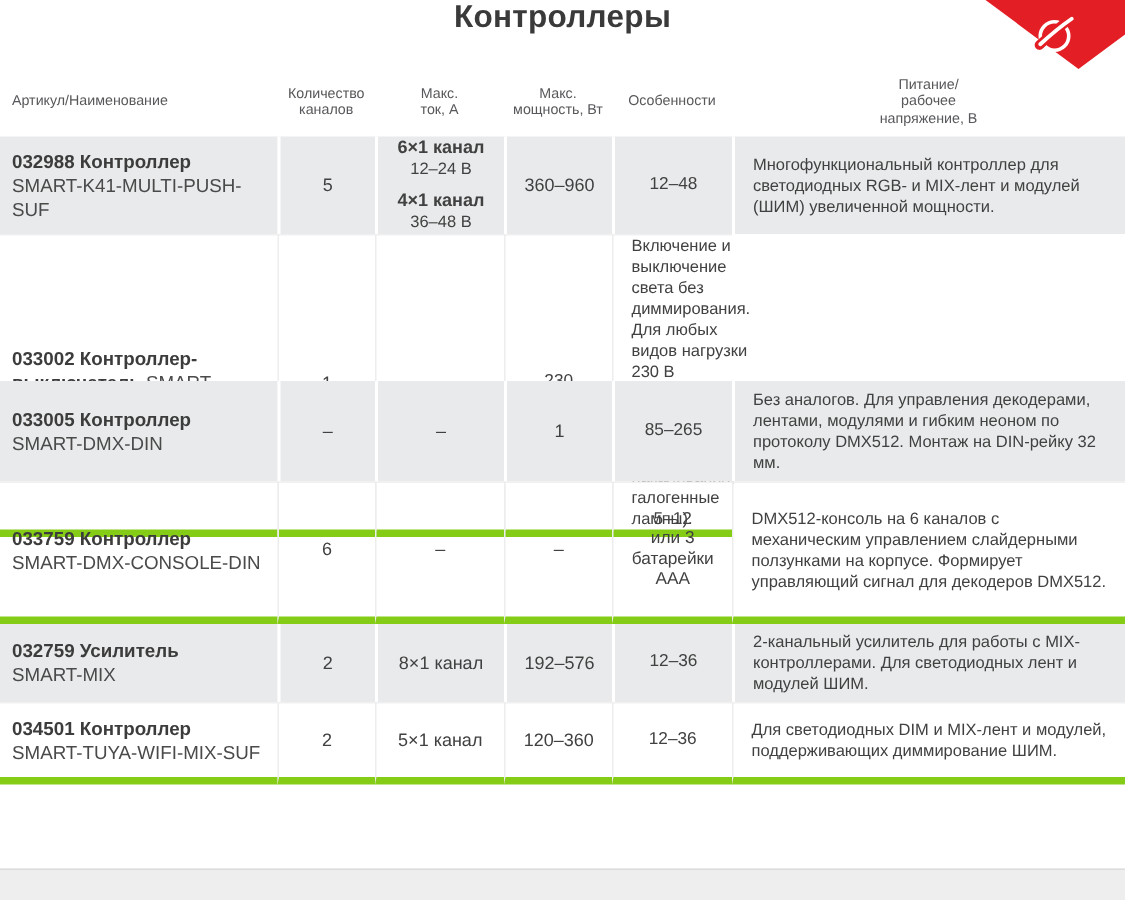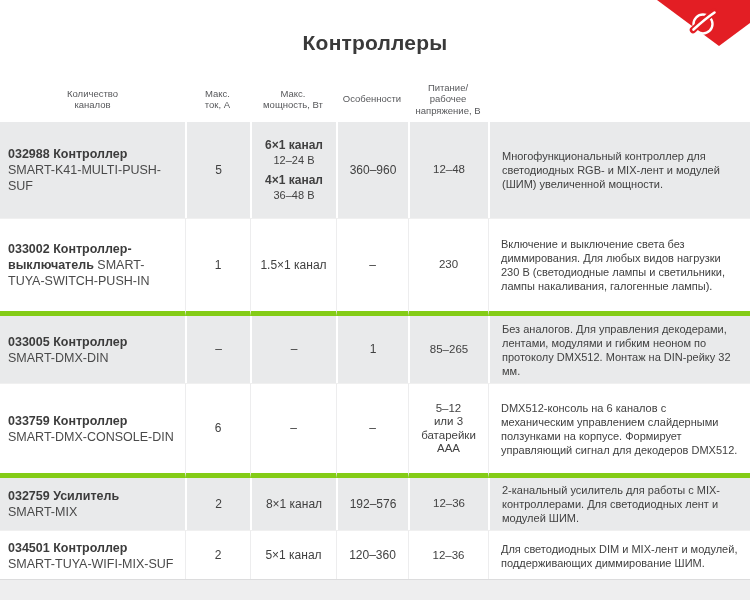--- a/index.html
+++ b/index.html
@@ -17,21 +17,20 @@
   .logo {
     position: absolute;
     top: 0;
     right: 0;
     width: 95px;
     height: 48px;
   }
 
   .page-title {
     text-align: center;
-    margin-top: 31px;
     font-size: 21px;
     font-weight: bold;
     color: #3a3a3a;
     letter-spacing: 0.2px;
   }
 
   .tbl { width: 750px; margin-top: 21px; }
 
   .grid-row {
     display: grid;
@@ -57,21 +56,21 @@
     align-items: center;
     text-align: center;
     font-size: 12px;
     line-height: 15px;
   }
   .row-gray > div { background: #e9eaeb; }
   .row-gray > div + div { border-left: 2px solid #ffffff; }
   .row-white > div + div { border-left: 1px solid #ededee; }
   .row-white > div { border-top: 1px solid #f0f0f0; border-bottom: 5px solid #84cc16; }
 
-  .r0 { height: 96px; }
+  .r0 { height: 65px; }
   .r1 { height: 98px; }
   .r2 { height: 67px; }
   .r3 { height: 95px; }
   .r4 { height: 52px; }
   .r5 { height: 55px; }
 
   .cell-article {
     align-items: flex-start !important;
     text-align: left !important;
     padding-left: 8px;
@@ -116,20 +115,21 @@
     <circle cx="48" cy="24" r="9.5" fill="none" stroke="#ffffff" stroke-width="2.4"></circle>
     <path d="M 59 12 Q 50 19 38 30" fill="none" stroke="#e31e24" stroke-width="6.5" stroke-linecap="round"></path>
     <path d="M 59.5 12.5 Q 50 19 38.5 29.5" fill="none" stroke="#ffffff" stroke-width="2.6" stroke-linecap="round"></path>
   </svg>
 
   <div class="page-title">Контроллеры</div>
 
   <div class="tbl">
 
     <div class="grid-row thead">
+      <div class="th th-left">Артикул/Наименование</div>
       <div class="th">Количество
 каналов</div>
       <div class="th">Макс.
 ток, А</div>
       <div class="th">Макс.
 мощность, Вт</div>
       <div class="th">Особенности</div>
       <div class="th">Питание/
 рабочее
 напряжение, В</div>
@@ -154,21 +154,20 @@
       <div>360–960</div>
       <div class="cell-voltage">12–48</div>
       <div class="cell-features">Многофункциональный контроллер для светодиодных RGB- и MIX-лент и модулей (ШИМ) увеличенной мощности.</div>
     </div>
 
     <div class="grid-row row row-white r1">
       <div class="cell-article">
         <span><span class="art">033002 Контроллер-выключатель</span> <span class="nm">SMART-TUYA-SWITCH-PUSH-IN</span></span>
       </div>
       <div>1</div>
-      <div>1.5×1 канал</div>
       <div>–</div>
       <div class="cell-voltage">230</div>
       <div class="cell-features">Включение и выключение света без диммирования. Для любых видов нагрузки 230 В (светодиодные лампы и светильники, лампы накаливания, галогенные лампы).</div>
     </div>
 
     <div class="grid-row row row-gray r2">
       <div class="cell-article">
         <span class="art">033005 Контроллер</span>
         <span class="nm">SMART-DMX-DIN</span>
       </div>

